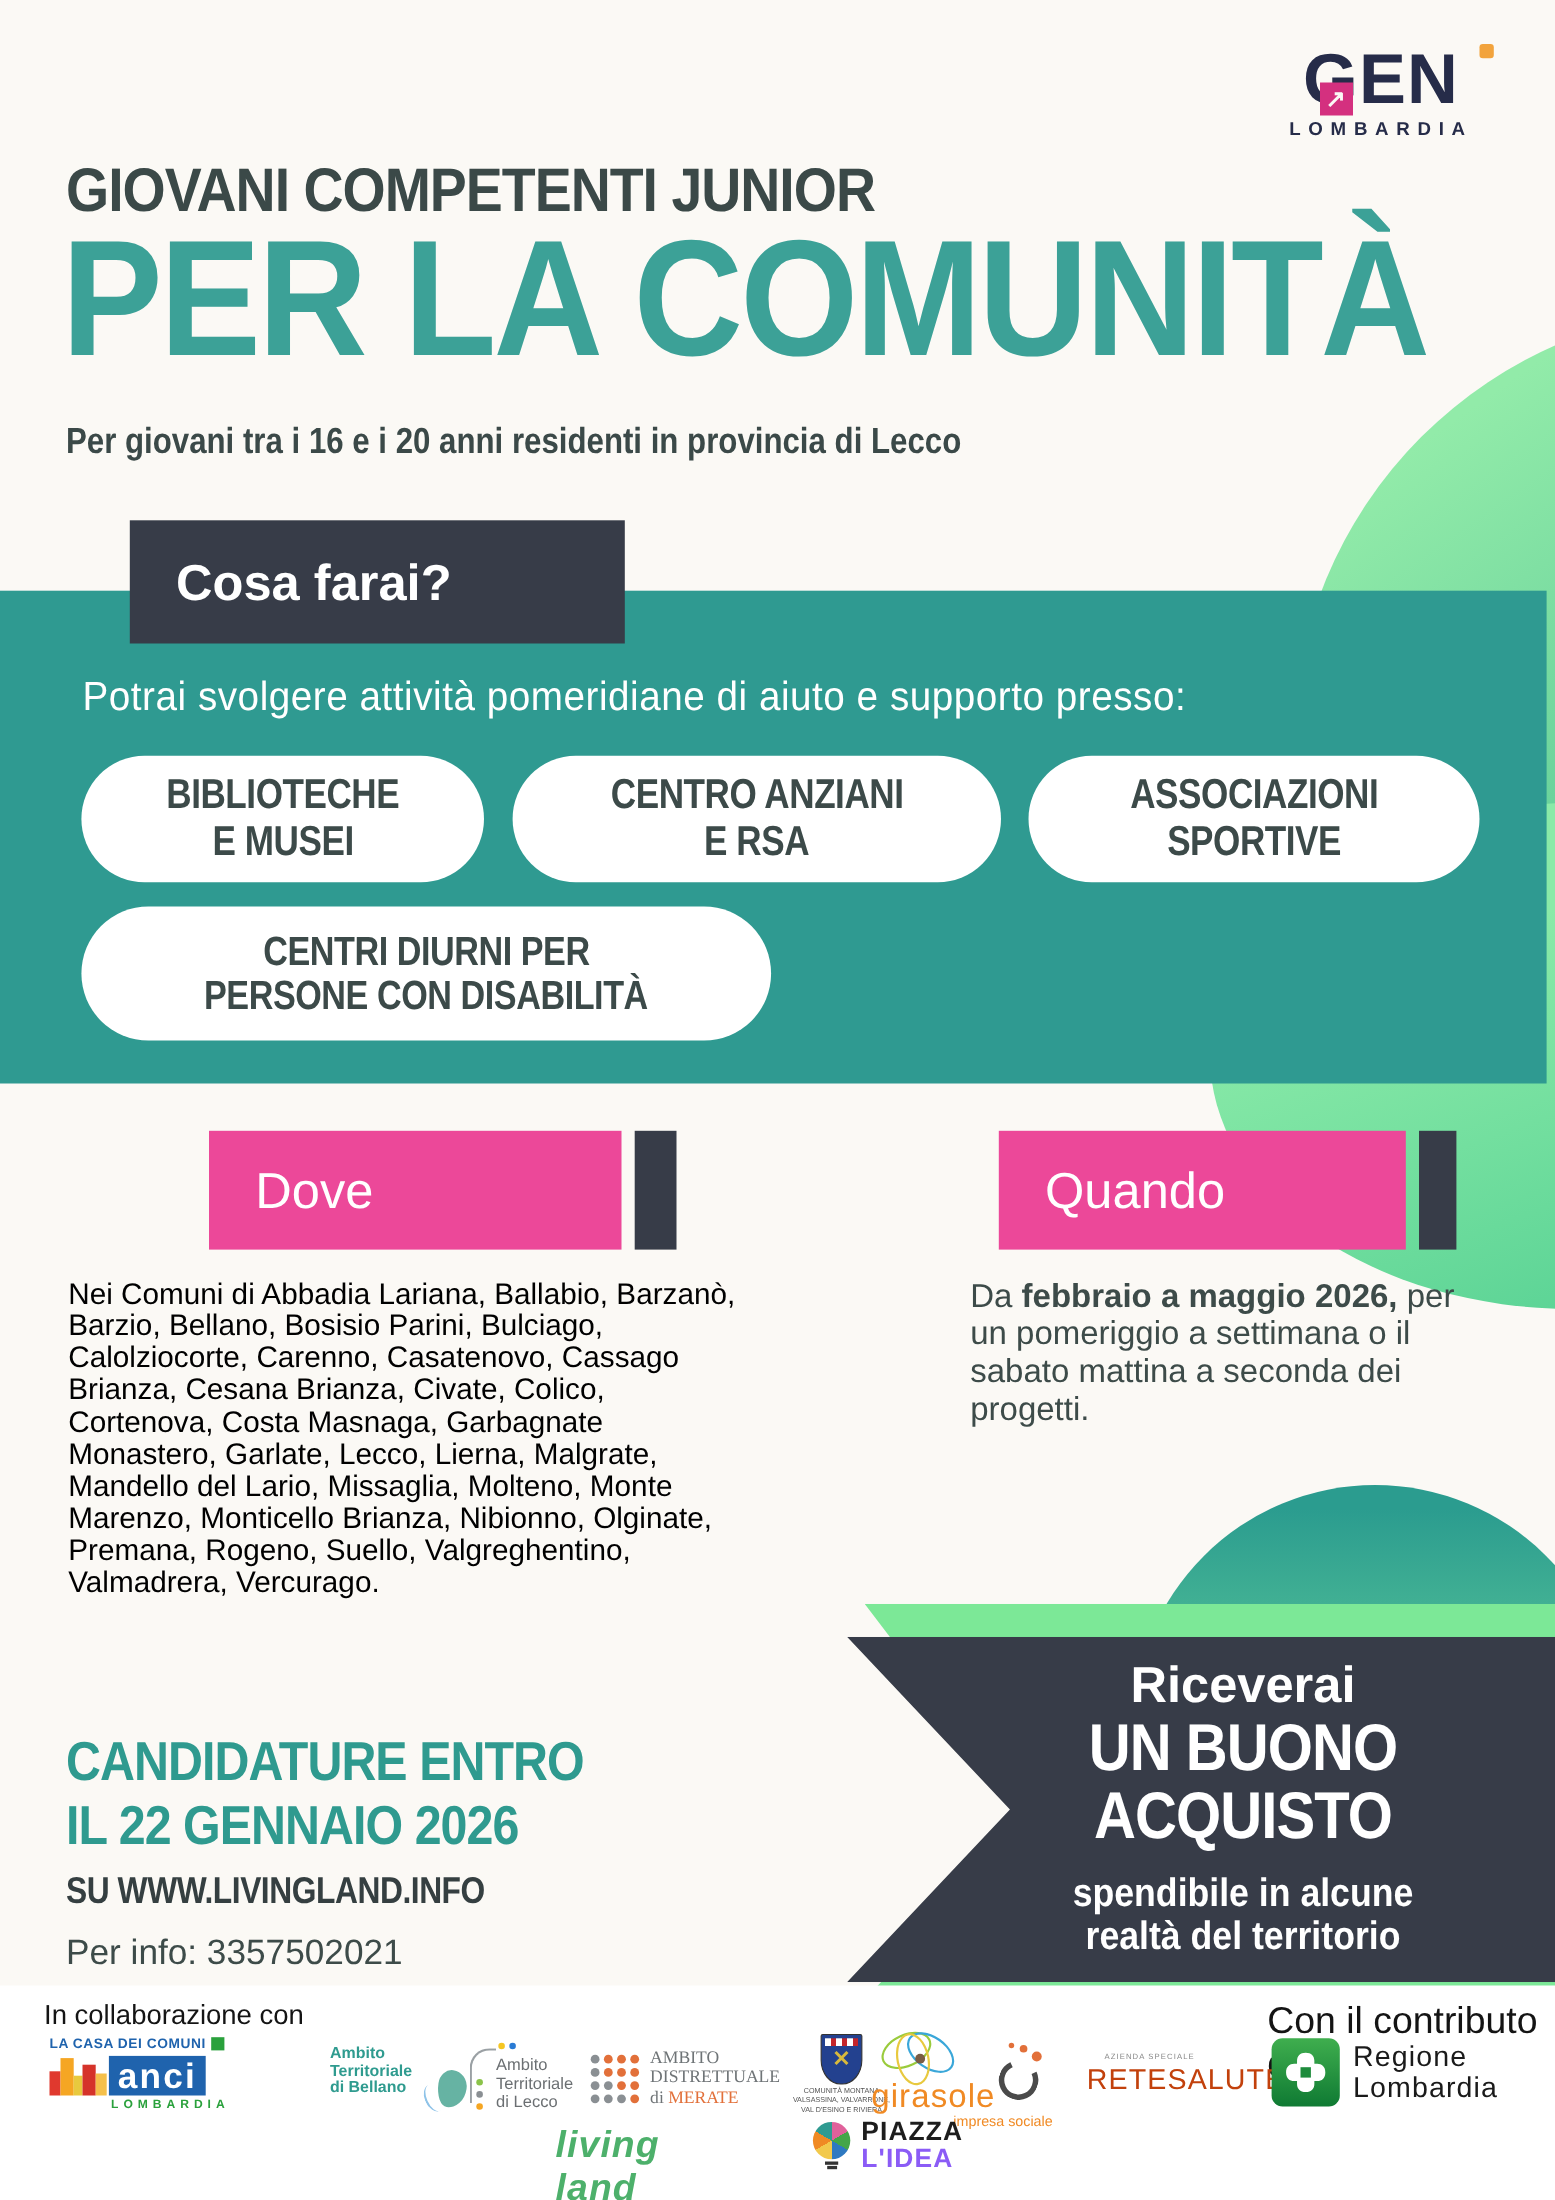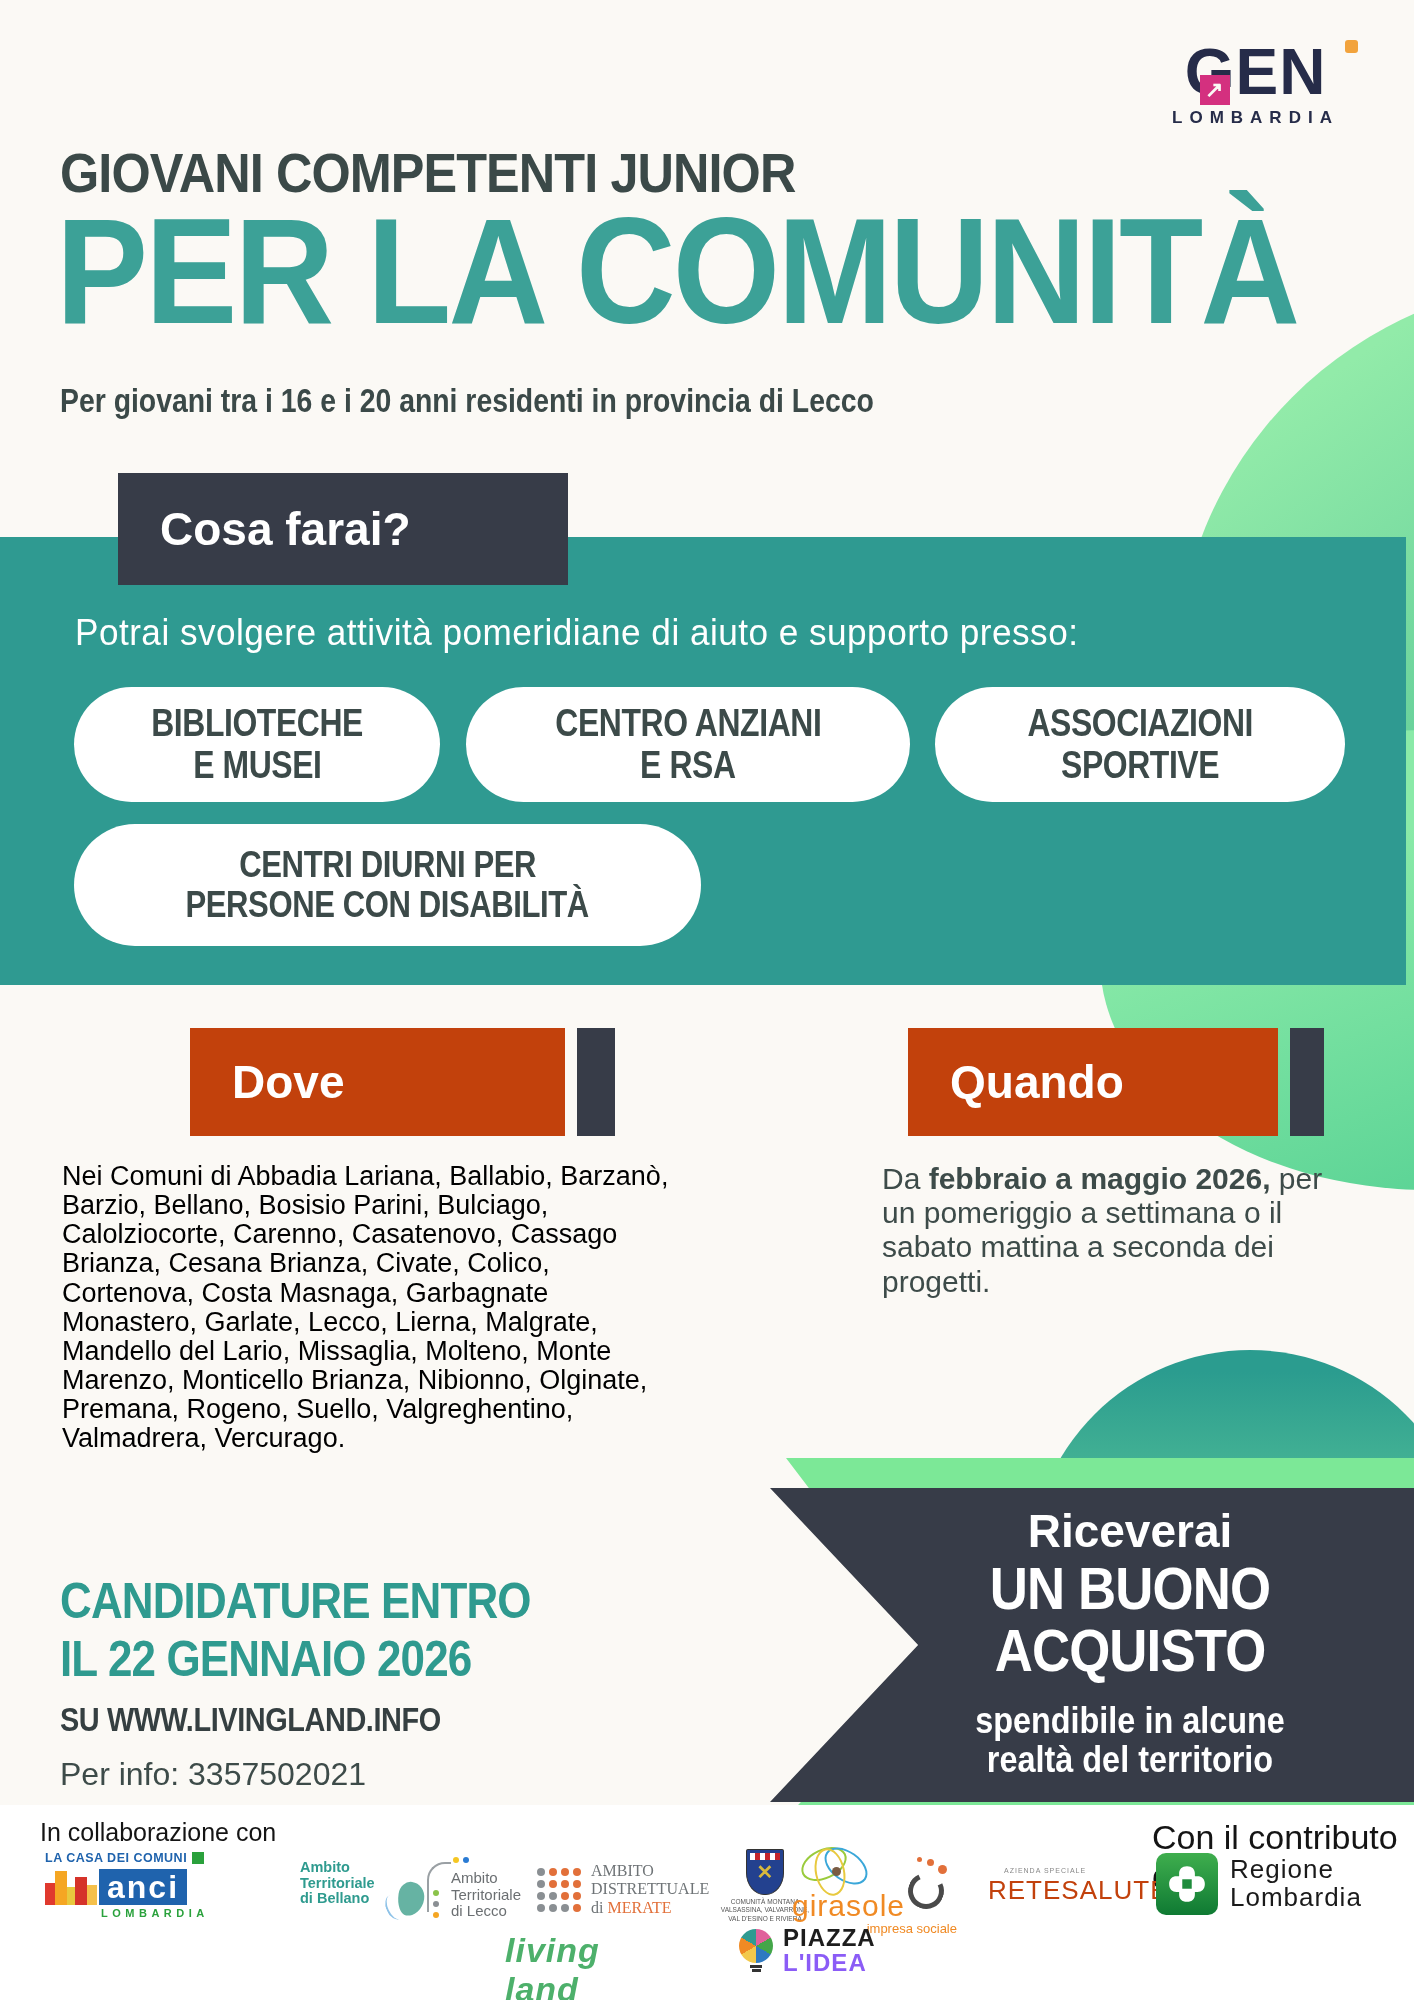--- a/index.html
+++ b/index.html
@@ -48,22 +48,22 @@
   .pill span{display:block;font-weight:800;color:#3c4a49;font-size:38px;line-height:1.08;
     letter-spacing:-.5px;transform:scaleX(.84);white-space:nowrap;}
   .p1{left:74px;top:687px;width:366px;height:115px;}
   .p2{left:466px;top:687px;width:444px;height:115px;}
   .p3{left:935px;top:687px;width:410px;height:115px;}
   .p4{left:74px;top:824px;width:627px;height:122px;}
   .p5{left:756px;top:824px;width:596px;height:122px;}
   .p4 span,.p5 span{font-size:37px;}
 
   
-  .sec-box{background:#c2410c;z-index:4;display:flex;align-items:center;
-    padding-left:42px;box-sizing:border-box;color:#fff;font-size:46px;font-weight:700;}
+  .sec-box{background:#ec4899;z-index:4;display:flex;align-items:center;
+    padding-left:42px;box-sizing:border-box;color:#fff;font-size:46px;font-weight:400;}
   .dove-box{left:190px;top:1028px;width:375px;height:108px;}
   .dove-bar{left:577px;top:1028px;width:38px;height:108px;background:#373c48;z-index:4;}
   .quando-box{left:908px;top:1028px;width:370px;height:108px;}
   .quando-bar{left:1290px;top:1028px;width:34px;height:108px;background:#373c48;z-index:4;}
   .dove-body{left:62px;top:1162px;width:625px;font-size:27px;line-height:1.08;
     color:#000000;z-index:5;}
   .quando-body{left:882px;top:1162px;width:480px;font-size:30px;line-height:1.14;
     color:#3d4b49;z-index:5;}
   .quando-body b{font-weight:800;}
 

